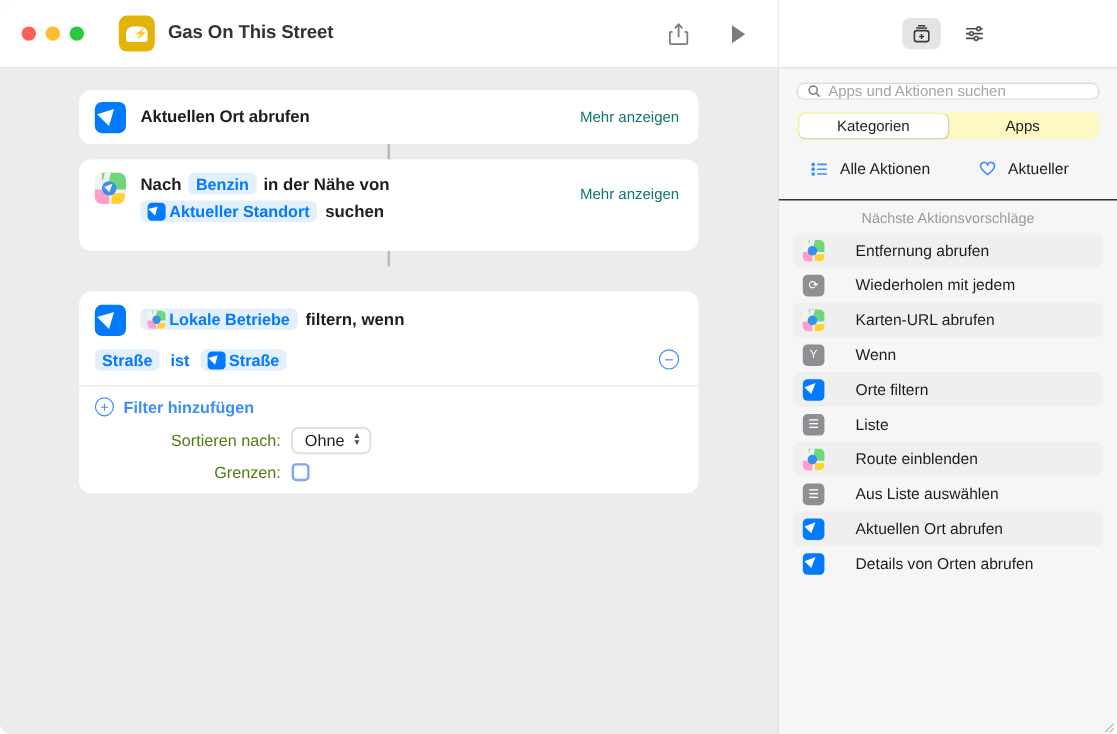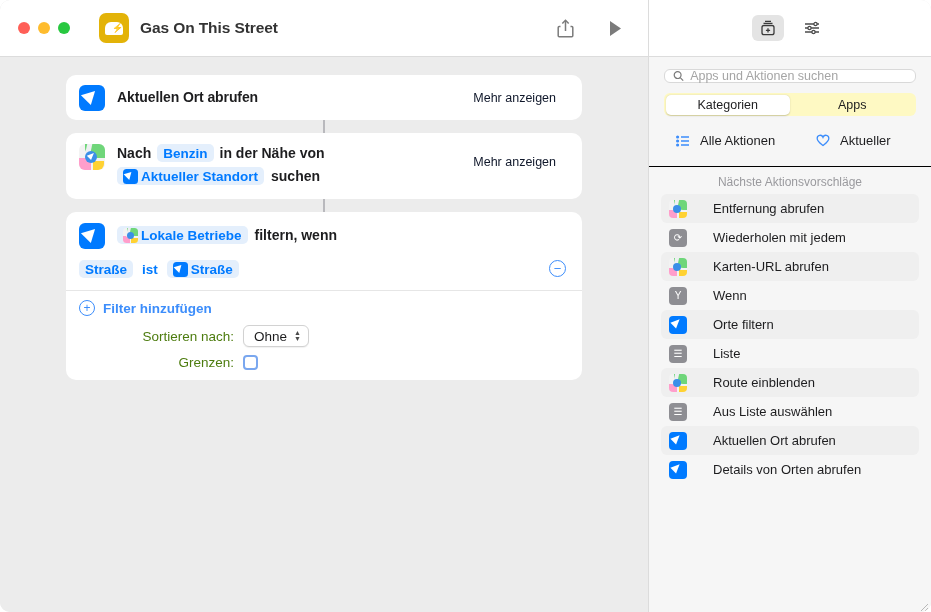--- a/index.html
+++ b/index.html
@@ -144,22 +144,22 @@
   .mini.maps .m-p  { position:absolute; left:-1px; bottom:-1px; width:8px; height:8px; background:#ff9ecb; }
   .mini.maps .m-y  { position:absolute; right:0px; bottom:0px; width:7px; height:5px; background:#ffd233; }
   .mini.maps .m-r  { position:absolute; left:4px; top:-1px; width:3px; height:10px; background:#eef0f2; transform:rotate(12deg); }
   .mini.maps .m-b  { position:absolute; left:3.5px; top:4px; width:7px; height:7px; border-radius:50%; background:#3a8fe8; }
 
   .act-title {
     font-size: 14px; font-weight: bold; color: #1d1d1f;
     letter-spacing: -0.1px;
   }
   .more {
-    font-size: 12.5px; color: #0f172a;
-    position: absolute; right: 26px; top: 50%;
+    font-size: 12.5px; color: #0f766e;
+    position: absolute; right: 16px; top: 50%;
     transform: translateY(-50%);
   }
   .more2 { top: 22px; transform: none; }
 
   .tok {
     display: inline-flex; align-items: center; gap: 3px;
     background: #e4effc;
     color: #007aff;
     font-weight: bold;
     font-size: 13.5px;
@@ -370,21 +370,21 @@
         <div class="card" style="height:45px;">
           <div class="row" style="padding:10px 0 0 13px;">
             <div class="icn loc"></div>
             <div class="act-title" style="margin-left:12px;margin-top:4px;">Aktuellen Ort abrufen</div>
           </div>
           <div class="more">Mehr anzeigen</div>
         </div>
 
         <div class="connector"></div>
 
-        <div class="card" style="height:66px;">
+        <div class="card" style="height:76px;">
           <div class="row" style="padding:11px 0 0 13px;">
             <div class="icn maps">
               <span class="m-g"></span>
                 <span class="m-p"></span>
                 <span class="m-y"></span>
                 <span class="m-r"></span>
                 <span class="m-b"></span>
             </div>
             <div style="margin-left:12px;">
               <div style="display:flex;align-items:center;gap:6px;">
@@ -400,21 +400,21 @@
                 <span class="lbl-bold">suchen</span>
               </div>
             </div>
           </div>
           <div class="more more2">Mehr anzeigen</div>
         </div>
 
         <div class="connector"></div>
 
         <div class="card" style="height:168px;">
-          <div class="row" style="padding:11px 0 0 13px;">
+          <div class="row" style="padding:11px 0 0 13px;margin-top:21px;">
             <div class="icn loc"></div>
             <div style="display:flex;align-items:center;gap:7px;margin-left:12px;margin-top:3px;">
               <span class="tok">
                 <span class="mini maps">
                   <span class="m-g"></span>
                     <span class="m-p"></span>
                     <span class="m-y"></span>
                     <span class="m-r"></span>
                     <span class="m-b"></span>
                 </span>

